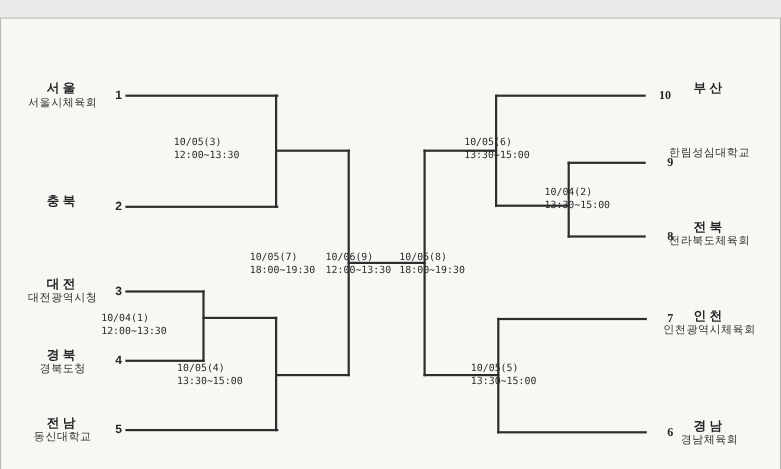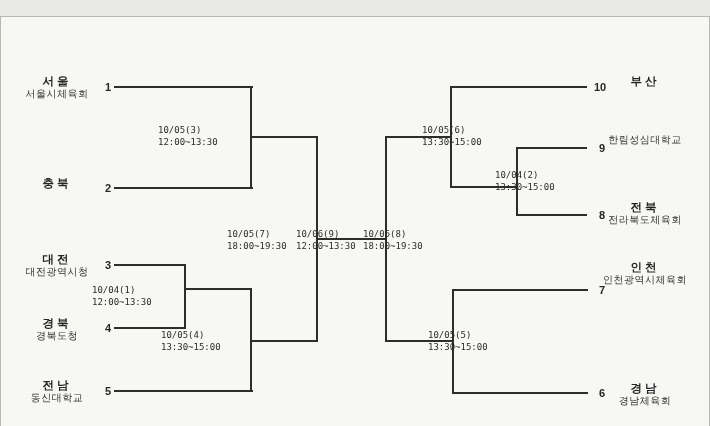--- a/index.html
+++ b/index.html
@@ -16,21 +16,21 @@
   }
   .hline{position:absolute;height:2px;background:#2d2d2d;}
   .vline{position:absolute;width:2px;background:#2d2d2d;}
   .team{position:absolute;text-align:center;line-height:1;}
   .team.left{left:0;width:112px;}
   .team.right{left:588px;width:112px;}
   .team-name{font-size:11.5px;font-weight:bold;letter-spacing:3px;line-height:14px;color:#262626;}
   .team-org{font-size:10px;letter-spacing:0.5px;line-height:11px;color:#323232;}
   .seed{position:absolute;font-size:11px;font-weight:bold;line-height:14px;color:#262626;}
   .seed.l{width:16px;text-align:right;}
-  .seed.r{width:20px;text-align:center;}
+  .seed.r{width:20px;text-align:right;font-family:Liberation Serif, serif;}
   .match{position:absolute;width:110px;
     font-family:"DejaVu Sans Mono", monospace;line-height:12px;}
   .match-code{font-size:9px;color:#2b2b2b;}
   .match-time{font-size:9px;color:#2b2b2b;}
 </style>
 </head>
 <body>
 
 <div class="stage">
 
@@ -84,21 +84,21 @@
   <div class="team right" style="top:57px">
     <div class="team-name">부산</div>
   </div>
   <div class="team right" style="top:117px">
     <div class="team-org">한림성심대학교</div>
   </div>
   <div class="team right" style="top:183px">
     <div class="team-name">전북</div>
     <div class="team-org">전라북도체육회</div>
   </div>
-  <div class="team right" style="top:243px">
+  <div class="team right" style="top:264px">
     <div class="team-name">인천</div>
     <div class="team-org">인천광역시체육회</div>
   </div>
   <div class="team right" style="top:364px">
     <div class="team-name">경남</div>
     <div class="team-org">경남체육회</div>
   </div>
 
   <div class="seed l" style="left:94px;top:63px">1</div>
   <div class="seed l" style="left:94px;top:164px">2</div>

